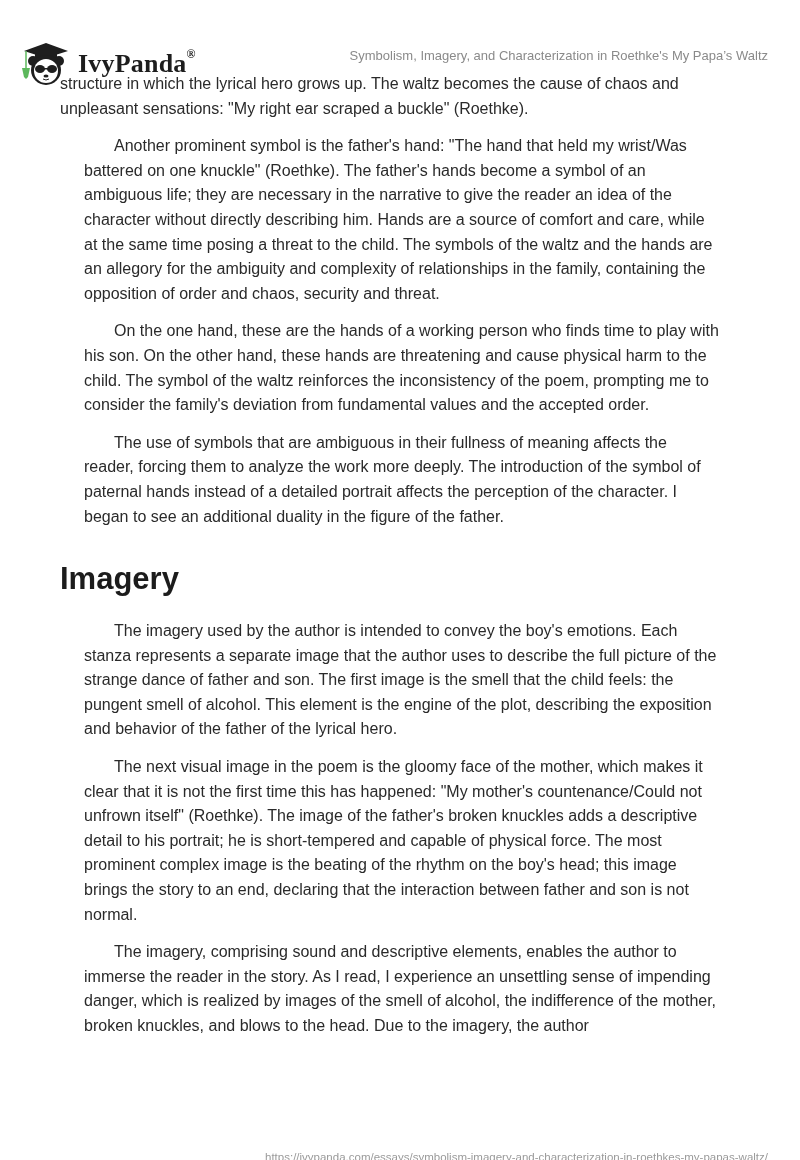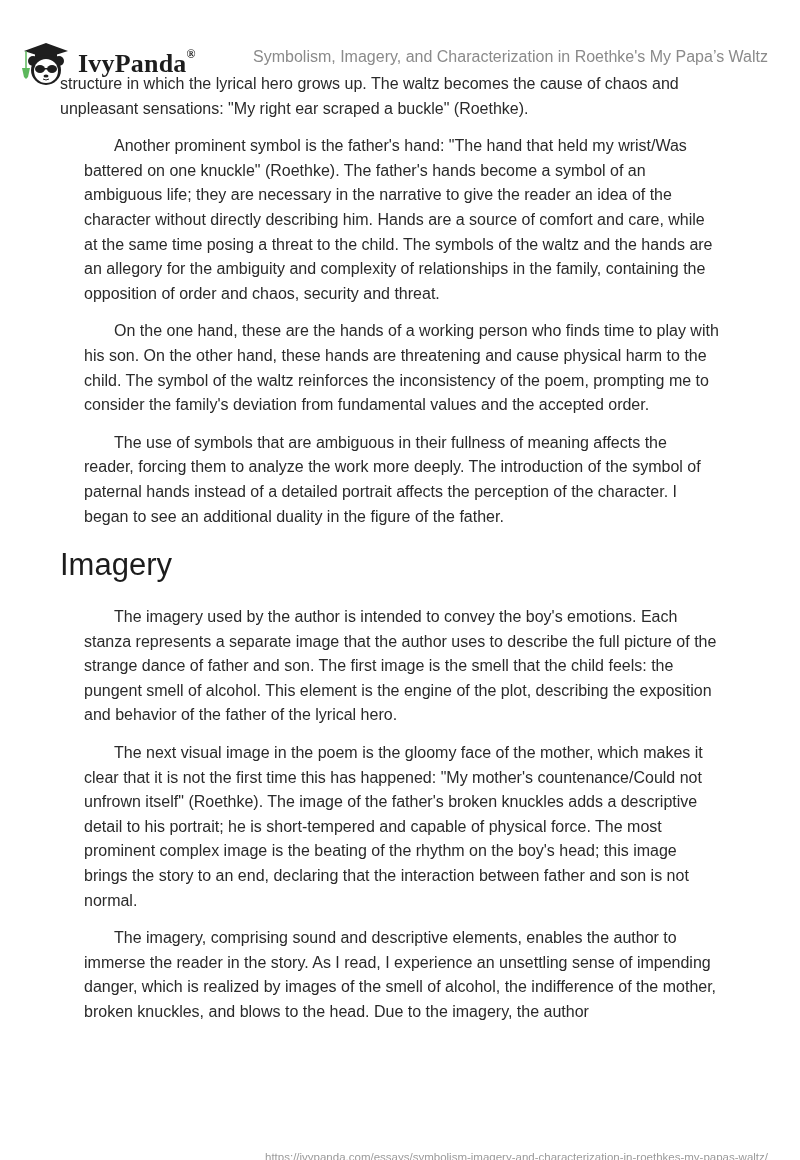--- a/index.html
+++ b/index.html
@@ -3,25 +3,25 @@
   <meta charset="utf-8">
   <style>
     html, body { margin: 0; padding: 0; background: #ffffff; }
     body { width: 800px; height: 1160px; position: relative; overflow: hidden;
            font-family: "Liberation Sans", sans-serif; color: #222222; }
     .header { position: absolute; left: 0; top: 0; width: 800px; height: 60px; margin-top: 33px; }
     .logo { position: absolute; left: 18px; top: 8px; display: flex; align-items: center; }
     .logo svg { width: 56px; height: 46px; }
     .brand { font-family: "Liberation Serif", serif; font-weight: bold; font-size: 26px; color: #1d1d1d; margin-left: 4px; letter-spacing: 0.2px; }
     .brand sup { font-size: 12px; vertical-align: top; position: relative; top: -2px; }
-    .doc-title { position: absolute; right: 32px; top: 15px; font-size: 16px; color: #8a8a8a; }
+    .doc-title { position: absolute; right: 32px; top: 15px; font-size: 13px; color: #8a8a8a; }
     .content { position: absolute; left: 60px; top: 72px; width: 660px; }
     p { margin: 0 0 13px 0; font-size: 16px; line-height: 24.6px; color: #2a2a2a; }
     p.indent { text-indent: 30px; margin-left: 24px; }
-    h2 { font-size: 31px; font-weight: normal; margin: 18px 0 22px 0; color: #1c1c1c; line-height: 36px; }
+    h2 { font-size: 31px; font-weight: bold; margin: 32px 0 22px 0; color: #1c1c1c; line-height: 36px; }
     .footer-url { position: absolute; right: 32px; top: 1151px; font-size: 11.5px; color: #9a9a9a; }
   </style>
 </head>
 <body>
 
 <div class="header">
   <div class="logo">
     <svg viewBox="0 0 56 46">
 
       <polygon points="6,10 28,2 50,10 28,17" fill="#1e1e1e"></polygon>

